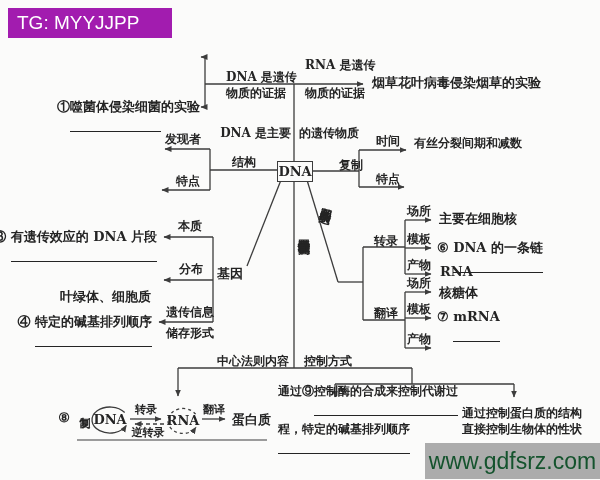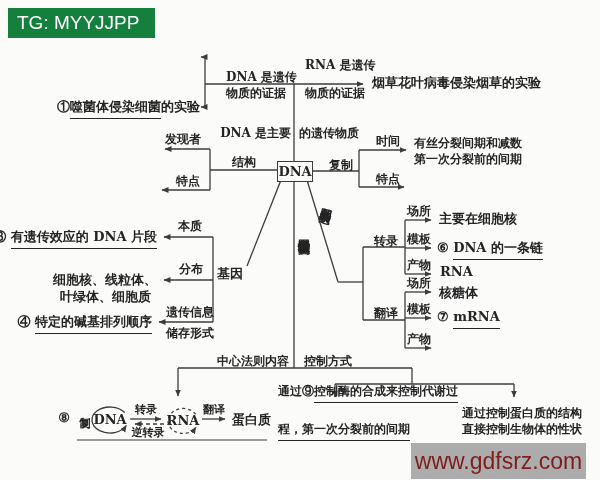--- a/index.html
+++ b/index.html
@@ -9,39 +9,39 @@
     font-family:"DejaVu Serif","Liberation Serif",serif;
     color:#242424;
   }
   #lines{position:absolute;left:0;top:0;}
   .lbl{position:absolute;font-size:13px;font-weight:bold;white-space:nowrap;line-height:15px;}
   .sm{font-size:12px;line-height:14px;}
   .xs{font-size:11px;line-height:13px;}
   .ctr{transform:translateX(-50%);}
   .ral{text-align:right;}
   .vert{writing-mode:vertical-rl;}
-  .ul{border-bottom:1.2px solid #242424;padding-bottom:4px;}
+  .ul{border-bottom:1.2px solid #242424;padding-bottom:17px;}
   #dna-box{
     position:absolute;left:277px;top:161px;width:34px;height:19px;
     border:1.4px solid #3c3c3c;background:#fbfbfa;
     display:flex;align-items:center;justify-content:center;
     font-size:13px;font-weight:bold;
   }
   #expr-label{transform:rotate(14deg);transform-origin:top left;letter-spacing:1px;}
   #ctrl-label{letter-spacing:0.5px;}
   #tag-bar{
-    position:absolute;left:8px;top:8px;width:147px;height:30px;
-    background:#15803d;color:#ffffff;
+    position:absolute;left:8px;top:8px;width:164px;height:30px;
+    background:#a21caf;color:#ffffff;
     font-family:"Liberation Sans","DejaVu Sans",sans-serif;
     font-size:19px;line-height:30px;padding-left:9px;box-sizing:border-box;
     font-weight:normal;
   }
   #watermark{
-    position:absolute;left:411px;top:443px;width:175px;height:36px;
-    background:#acacac;color:#7f1d1d;
+    position:absolute;left:425px;top:443px;width:175px;height:36px;
+    background:#acacac;color:#14532d;
     font-family:"Liberation Sans","DejaVu Sans",sans-serif;
     font-size:23px;display:flex;align-items:center;justify-content:center;
     font-weight:normal;
   }
 </style>
 </head>
 <body>
 
 <div id="stage">
 
@@ -124,31 +124,29 @@
   <div class="lbl sm" style="left:305px;top:58px">RNA 是遗传</div>
   <div class="lbl sm" style="left:305px;top:86px">物质的证据</div>
   <div class="lbl" style="left:372px;top:75px">烟草花叶病毒侵染烟草的实验</div>
   <div class="lbl sm ral" style="right:309px;top:126px">DNA 是主要</div>
   <div class="lbl sm" style="left:299px;top:126px">的遗传物质</div>
 
   <div class="lbl sm ctr" style="left:244px;top:155px">结构</div>
   <div class="lbl sm ctr" style="left:183px;top:132px">发现者</div>
   <div class="lbl sm ctr" style="left:188px;top:174px">特点</div>
 
-  <div class="lbl sm ctr" style="left:341px;top:158px">复制</div>
+  <div class="lbl sm ctr" style="left:351px;top:158px">复制</div>
   <div class="lbl sm ctr" style="left:388px;top:134px">时间</div>
   <div class="lbl sm" style="left:414px;top:136px">有丝分裂间期和减数</div>
-  <div class="lbl sm" style="left:414px;top:152px">第一次分裂前的间期</div>
   <div class="lbl sm ctr" style="left:388px;top:172px">特点</div>
 
   <div class="lbl ctr" style="left:230px;top:266px">基因</div>
   <div class="lbl sm ctr" style="left:190px;top:219px">本质</div>
   <div class="lbl ral" style="right:443px;top:229px"><span>③ </span><span class="ul">有遗传效应的 DNA 片段</span></div>
   <div class="lbl sm ctr" style="left:191px;top:262px">分布</div>
-  <div class="lbl ral" style="right:443px;top:272px">细胞核、线粒体、</div>
   <div class="lbl ral" style="right:449px;top:289px">叶绿体、细胞质</div>
   <div class="lbl sm ctr" style="left:190px;top:305px">遗传信息</div>
   <div class="lbl sm ctr" style="left:190px;top:326px">储存形式</div>
   <div class="lbl ral" style="right:448px;top:314px"><span>④ </span><span class="ul">特定的碱基排列顺序</span></div>
 
   <div id="expr-label" class="lbl sm vert" style="left:323px;top:197px">基因的表达</div>
   <div class="lbl sm ctr" style="left:386px;top:234px">转录</div>
   <div class="lbl sm ctr" style="left:419px;top:204px">场所</div>
   <div class="lbl" style="left:439px;top:211px">主要在细胞核</div>
   <div class="lbl sm ctr" style="left:419px;top:232px">模板</div>
@@ -159,21 +157,21 @@
   <div class="lbl sm ctr" style="left:419px;top:276px">场所</div>
   <div class="lbl" style="left:439px;top:285px">核糖体</div>
   <div class="lbl sm ctr" style="left:419px;top:302px">模板</div>
   <div class="lbl" style="left:437px;top:309px"><span>⑦ </span><span class="ul">mRNA</span></div>
   <div class="lbl sm ctr" style="left:419px;top:332px">产物</div>
 
   <div id="ctrl-label" class="lbl sm vert" style="left:297px;top:229px">基因对性状的控制</div>
   <div class="lbl sm ctr" style="left:253px;top:354px">中心法则内容</div>
   <div class="lbl sm ctr" style="left:328px;top:354px">控制方式</div>
   <div class="lbl sm" style="left:278px;top:384px"><span>通过⑨</span><span class="ul">控制酶的合成来控制代谢过</span></div>
-  <div class="lbl sm" style="left:278px;top:422px"><span class="ul">程，第一次分裂前的间期</span></div>
+  <div class="lbl sm" style="left:278px;top:422px"><span class="ul">程，特定的碱基排列顺序</span></div>
   <div class="lbl sm" style="left:462px;top:406px">通过控制蛋白质的结构</div>
   <div class="lbl sm" style="left:462px;top:422px">直接控制生物体的性状</div>
 
   <div class="lbl ctr" style="left:64px;top:410px">⑧</div>
   <div class="lbl xs vert" style="left:78px;top:408px">复制</div>
   <div class="lbl ctr" style="left:110px;top:412px">DNA</div>
   <div class="lbl xs ctr" style="left:146px;top:403px">转录</div>
   <div class="lbl xs ctr" style="left:148px;top:426px">逆转录</div>
   <div class="lbl ctr" style="left:183px;top:413px">RNA</div>
   <div class="lbl xs ctr" style="left:214px;top:403px">翻译</div>

